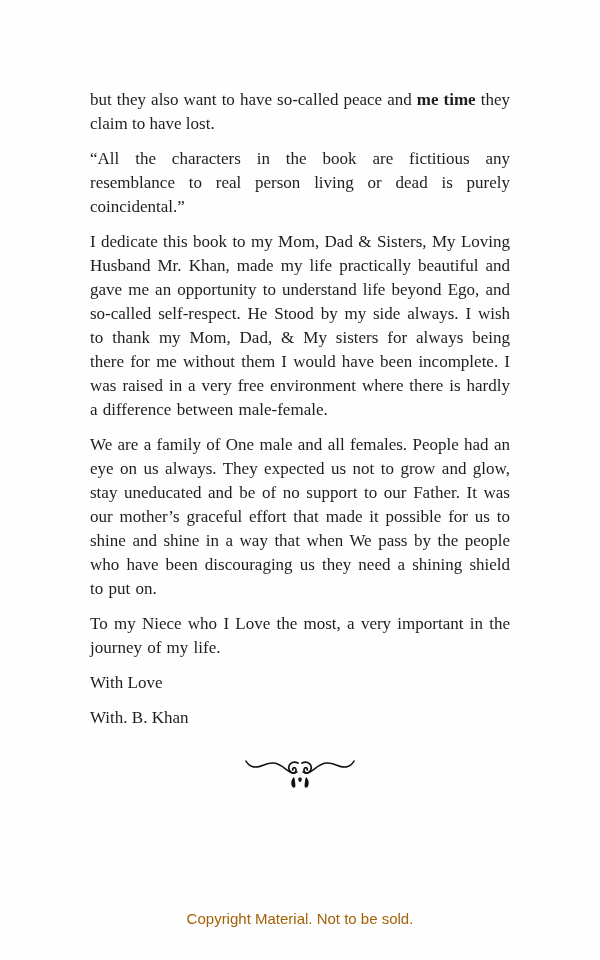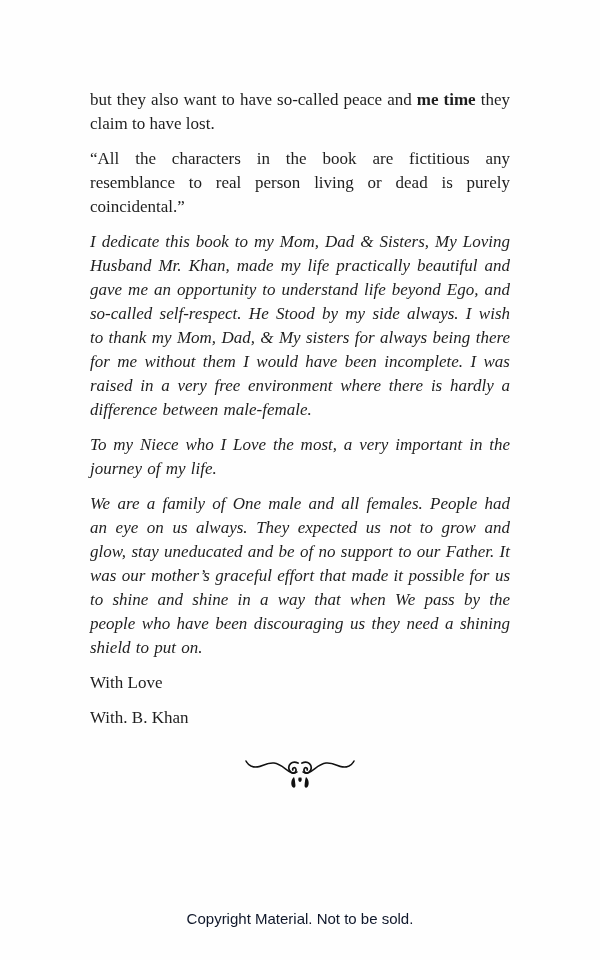--- a/index.html
+++ b/index.html
@@ -19,57 +19,57 @@
     width: 420px;
     font-size: 17px;
     line-height: 24px;
     text-align: justify;
   }
   .text-block p { margin: 0 0 11px 0; }
   .para b { font-weight: bold; }
   .quote {
     word-spacing: 3px;
   }
-  .dedication { word-spacing: 1px; font-style: italic; }
+  .dedication { word-spacing: 1px; }
   .signoff-line {
     text-align: left;
     margin-bottom: 10px;
   }
   .ornament-wrap {
     margin-top: 21px;
     text-align: center;
   }
   .ornament-wrap svg { display: inline-block; }
   .footer {
     position: absolute;
     left: 0;
     bottom: 33px;
     width: 100%;
     text-align: center;
     font-family: "Liberation Sans", sans-serif;
     font-size: 15px;
-    color: #0f172a;
+    color: #a16207;
   }
 </style>
 </head>
 <body>
 
 <div class="page">
 
   <div class="text-block">
 
     <p class="para"><span>but they also want to have so-called peace and </span><b>me time</b><span> they claim to have lost.</span></p>
 
     <p class="quote">“All the characters in the book are fictitious any resemblance to real person living or dead is purely coincidental.”</p>
 
     <p class="dedication">I dedicate this book to my Mom, Dad &amp; Sisters, My Loving Husband Mr. Khan, made my life practically beautiful and gave me an opportunity to understand life beyond Ego, and so-called self-respect. He Stood by my side always. I wish to thank my Mom, Dad, &amp; My sisters for always being there for me without them I would have been incomplete. I was raised in a very free environment where there is hardly a difference between male-female.</p>
 
+    <p class="dedication">We are a family of One male and all females. People had an eye on us always. They expected us not to grow and glow, stay uneducated and be of no support to our Father. It was our mother’s graceful effort that made it possible for us to shine and shine in a way that when We pass by the people who have been discouraging us they need a shining shield to put on.</p>
+
     <p class="dedication">To my Niece who I Love the most, a very important in the journey of my life.</p>
-
-    <p class="dedication">We are a family of One male and all females. People had an eye on us always. They expected us not to grow and glow, stay uneducated and be of no support to our Father. It was our mother’s graceful effort that made it possible for us to shine and shine in a way that when We pass by the people who have been discouraging us they need a shining shield to put on.</p>
 
     <p class="signoff-line">With Love</p>
 
     <p class="signoff-line">With. B. Khan</p>
 
     <div class="ornament-wrap">
       <svg width="112" height="42" viewBox="0 0 112 42" xmlns="http://www.w3.org/2000/svg">
         <g stroke="#111111" fill="none" stroke-linecap="round">
 
           <path d="M 59,21 C 66,26 72,13 82,12 C 92,11 96,19 105,15 C 107,14 109,12 110,10" stroke-width="1.5"></path>

